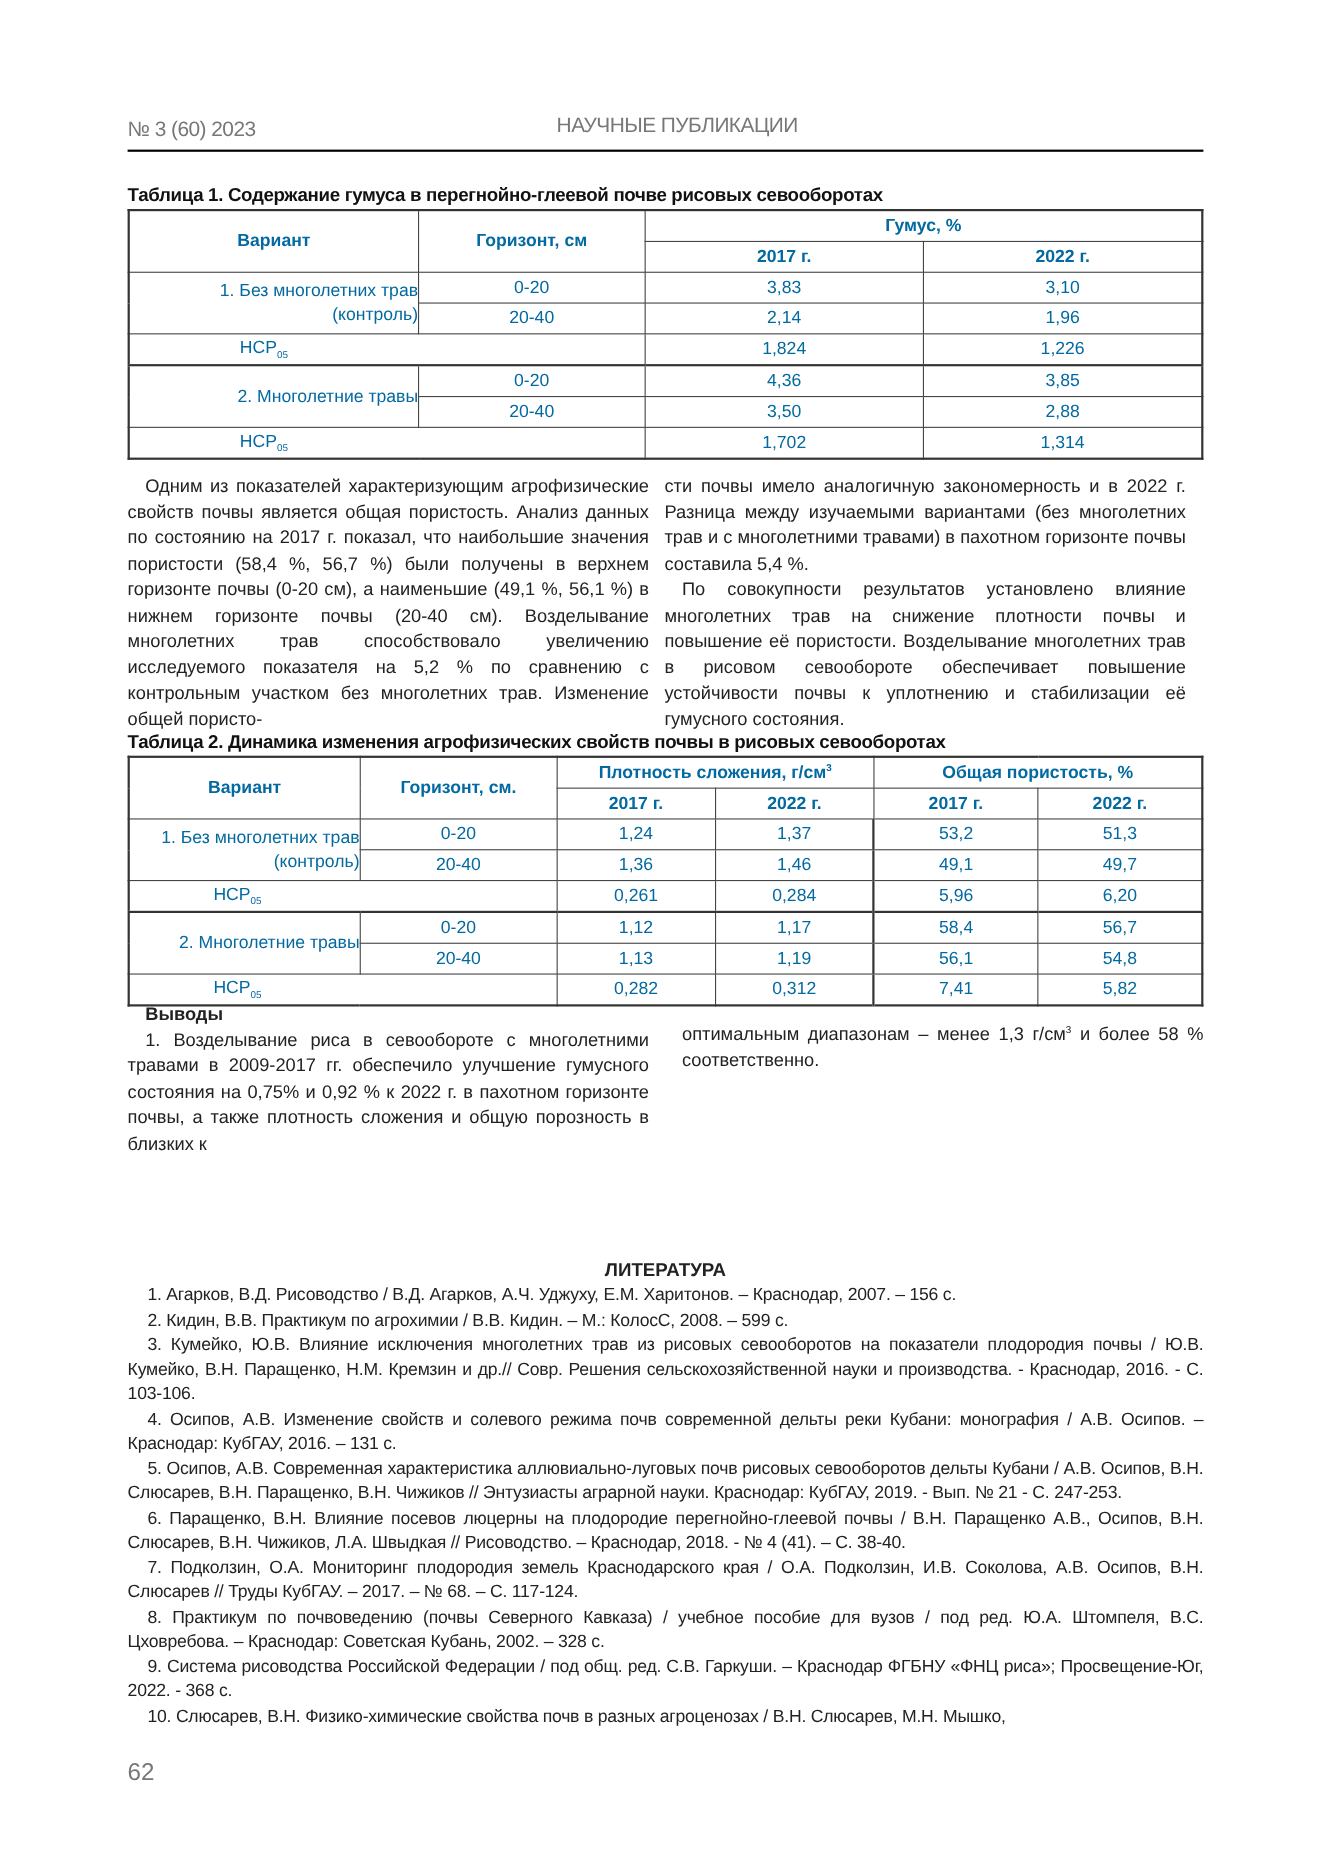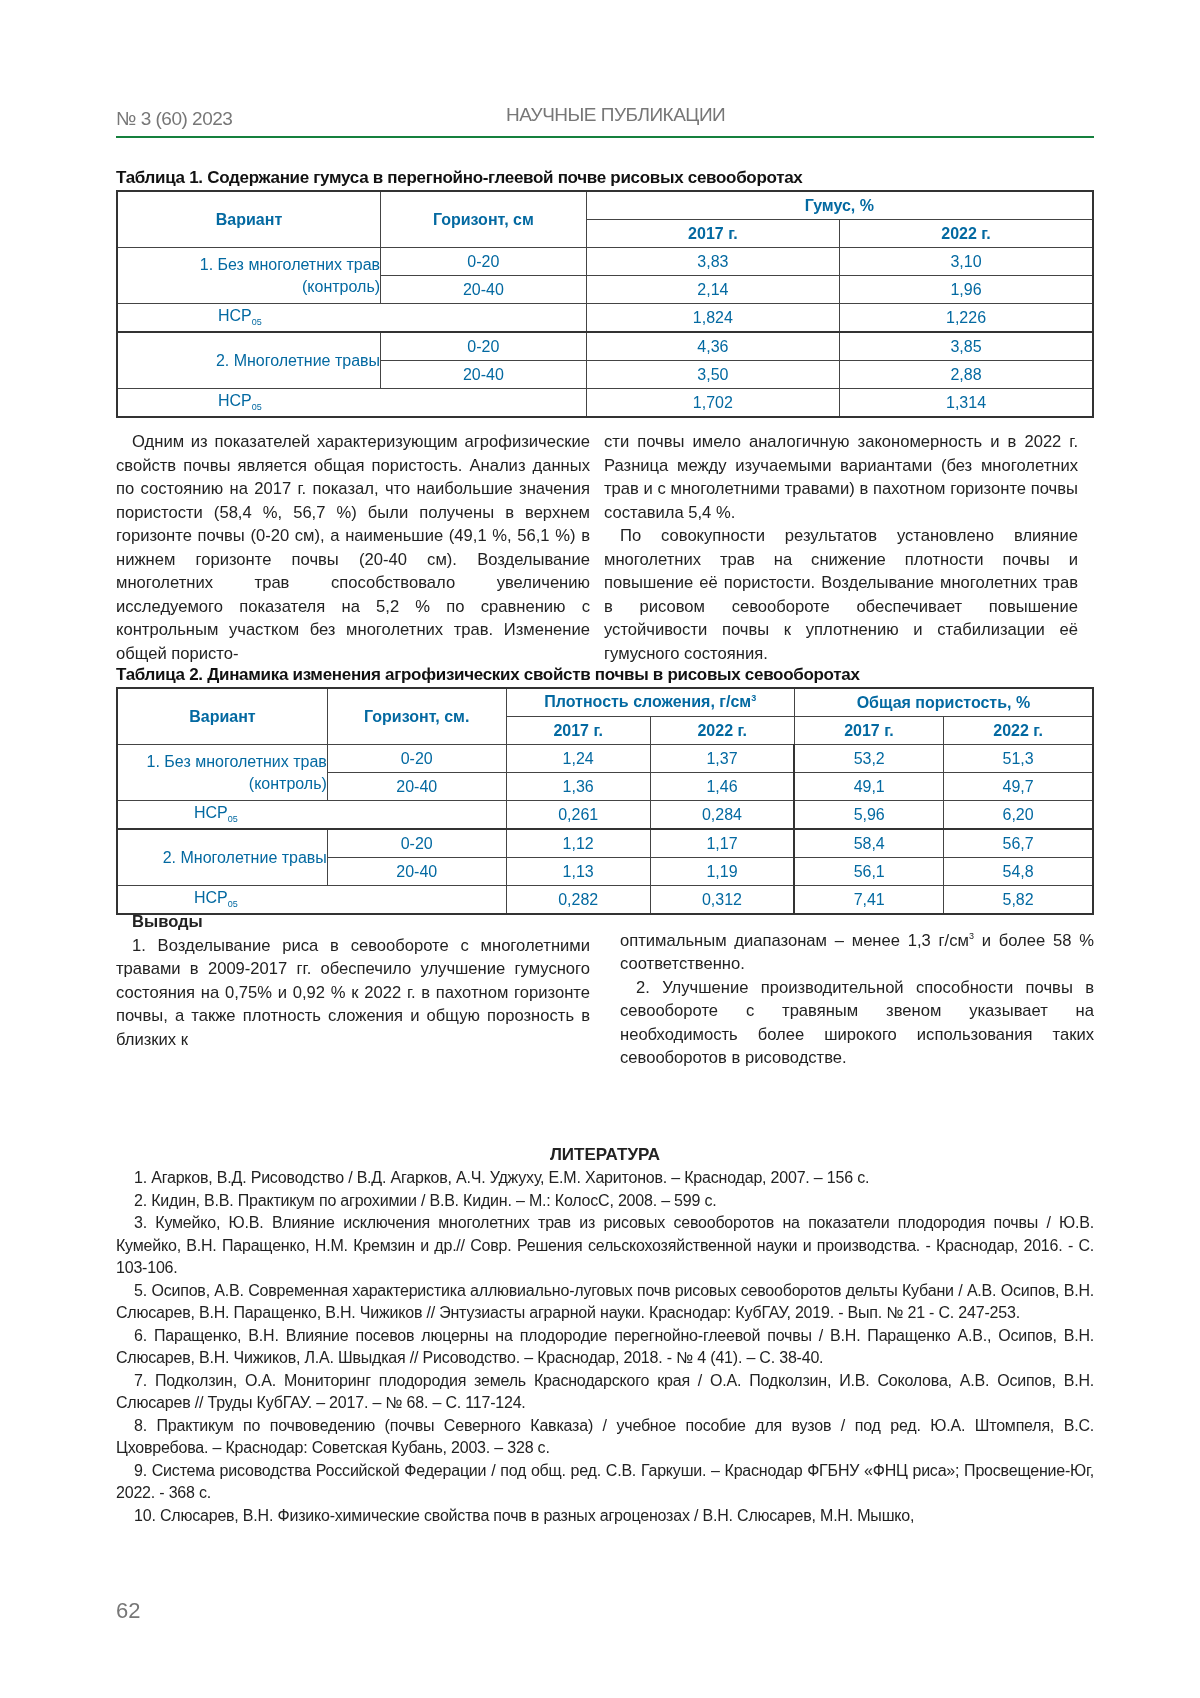--- a/index.html
+++ b/index.html
@@ -1,18 +1,18 @@
 <!DOCTYPE html>
 <html><head>
 <meta charset="utf-8">
 <style>
   html, body { margin: 0; padding: 0; background: #ffffff; }
   body { width: 1200px; height: 1698px; position: relative; font-family: "Liberation Sans", sans-serif; color: #222; }
   .page { position: absolute; left: 116px; top: 0; width: 978px; }
-  .running-head { position: absolute; top: 100px; left: 0; width: 978px; height: 36px; border-bottom: 2px solid #15803d; }
+  .running-head { position: absolute; top: 100px; left: 0; width: 978px; height: 36px; border-bottom: 2px solid #000000; }
   .rh-left { position: absolute; left: 0; top: 8px; font-size: 19px; color: #777; letter-spacing: -0.5px; font-family: "Liberation Sans", sans-serif; }
   .rh-center { position: absolute; left: 390px; top: 4px; font-size: 19px; color: #777; letter-spacing: -0.5px; }
   .caption { position: absolute; left: 0; font-weight: bold; font-size: 17px; letter-spacing: -0.3px; color: #111; white-space: nowrap; }
   table.data { position: absolute; left: 0; border-collapse: collapse; font-size: 16px; color: #0369a1; }
   table.data td, table.data th { border: 1.5px solid #444; text-align: center; padding: 0; height: 27px; }
   table.data th { font-weight: bold; }
   table.data td.left { text-align: right; padding-left: 10px; line-height: 22px; }
   table.data td.bl { border-left: 2.5px solid #333; }
   table.data tr.thick td { border-top: 2.5px solid #333; }
   table.data { border: 2.5px solid #333; }
@@ -167,30 +167,30 @@
     </tr>
   </tbody>
     </table>
 
   <div class="col" style="left:0; top:910px;">
     <p class="h">Выводы</p>
     <p>1. Возделывание риса в севообороте с многолетними травами в 2009-2017 гг. обеспечило улучшение гумусного состояния на 0,75% и 0,92 % к 2022 г. в пахотном горизонте почвы, а также плотность сложения и общую порозность в близких к</p>
   </div>
   <div class="col" style="left:504px; top:910px;margin-top:15px;">
     <p class="noind"><span>оптимальным диапазонам – менее 1,3 г/см</span><sup>3</sup><span> и более 58 % соответственно.</span></p>
-    <p>2. Улучшение производительной способности почвы в севообороте с травяным звеном указывает на необходимость более широкого использования таких севооборотов в рисоводстве.</p>
   </div>
 
   <div class="lit-title">ЛИТЕРАТУРА</div>
   <div class="refs">
     <p>1. Агарков, В.Д. Рисоводство / В.Д. Агарков, А.Ч. Уджуху, Е.М. Харитонов. – Краснодар, 2007. – 156 с.</p>
     <p>2. Кидин, В.В. Практикум по агрохимии / В.В. Кидин. – М.: КолосС, 2008. – 599 с.</p>
     <p>3. Кумейко, Ю.В. Влияние исключения многолетних трав из рисовых севооборотов на показатели плодородия почвы / Ю.В. Кумейко, В.Н. Паращенко, Н.М. Кремзин и др.// Совр. Решения сельскохозяйственной науки и производства. - Краснодар, 2016. - С. 103-106.</p>
+    <p>4. Осипов, А.В. Изменение свойств и солевого режима почв современной дельты реки Кубани: монография / А.В. Осипов. – Краснодар: КубГАУ, 2016. – 131 с.</p>
     <p>5. Осипов, А.В. Современная характеристика аллювиально-луговых почв рисовых севооборотов дельты Кубани / А.В. Осипов, В.Н. Слюсарев, В.Н. Паращенко, В.Н. Чижиков // Энтузиасты аграрной науки. Краснодар: КубГАУ, 2019. - Вып. № 21 - С. 247-253.</p>
     <p>6. Паращенко, В.Н. Влияние посевов люцерны на плодородие перегнойно-глеевой почвы / В.Н. Паращенко А.В., Осипов, В.Н. Слюсарев, В.Н. Чижиков, Л.А. Швыдкая // Рисоводство. – Краснодар, 2018. - № 4 (41). – С. 38-40.</p>
     <p>7. Подколзин, О.А. Мониторинг плодородия земель Краснодарского края / О.А. Подколзин, И.В. Соколова, А.В. Осипов, В.Н. Слюсарев // Труды КубГАУ. – 2017. – № 68. – С. 117-124.</p>
-    <p>8. Практикум по почвоведению (почвы Северного Кавказа) / учебное пособие для вузов / под ред. Ю.А. Штомпеля, В.С. Цховребова. – Краснодар: Советская Кубань, 2003. – 328 с.</p>
+    <p>8. Практикум по почвоведению (почвы Северного Кавказа) / учебное пособие для вузов / под ред. Ю.А. Штомпеля, В.С. Цховребова. – Краснодар: Советская Кубань, 2002. – 328 с.</p>
     <p>9. Система рисоводства Российской Федерации / под общ. ред. С.В. Гаркуши. – Краснодар ФГБНУ «ФНЦ риса»; Просвещение-Юг, 2022. - 368 с.</p>
     <p>10. Слюсарев, В.Н. Физико-химические свойства почв в разных агроценозах / В.Н. Слюсарев, М.Н. Мышко,</p>
   </div>
 
   <div class="page-num">62</div>
 </div>
 
 </body></html>

